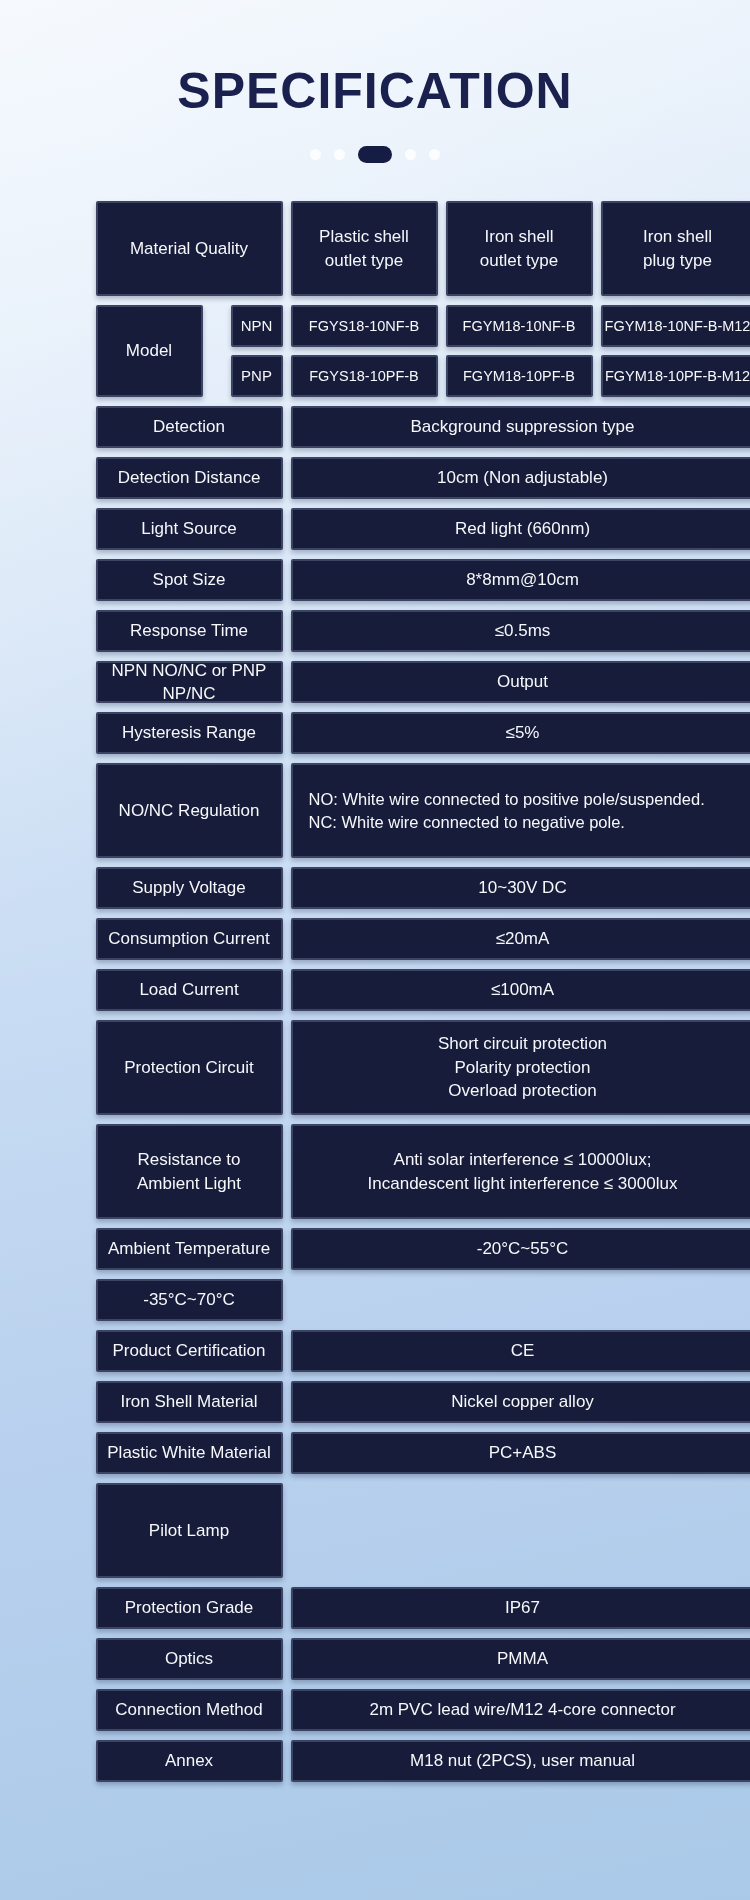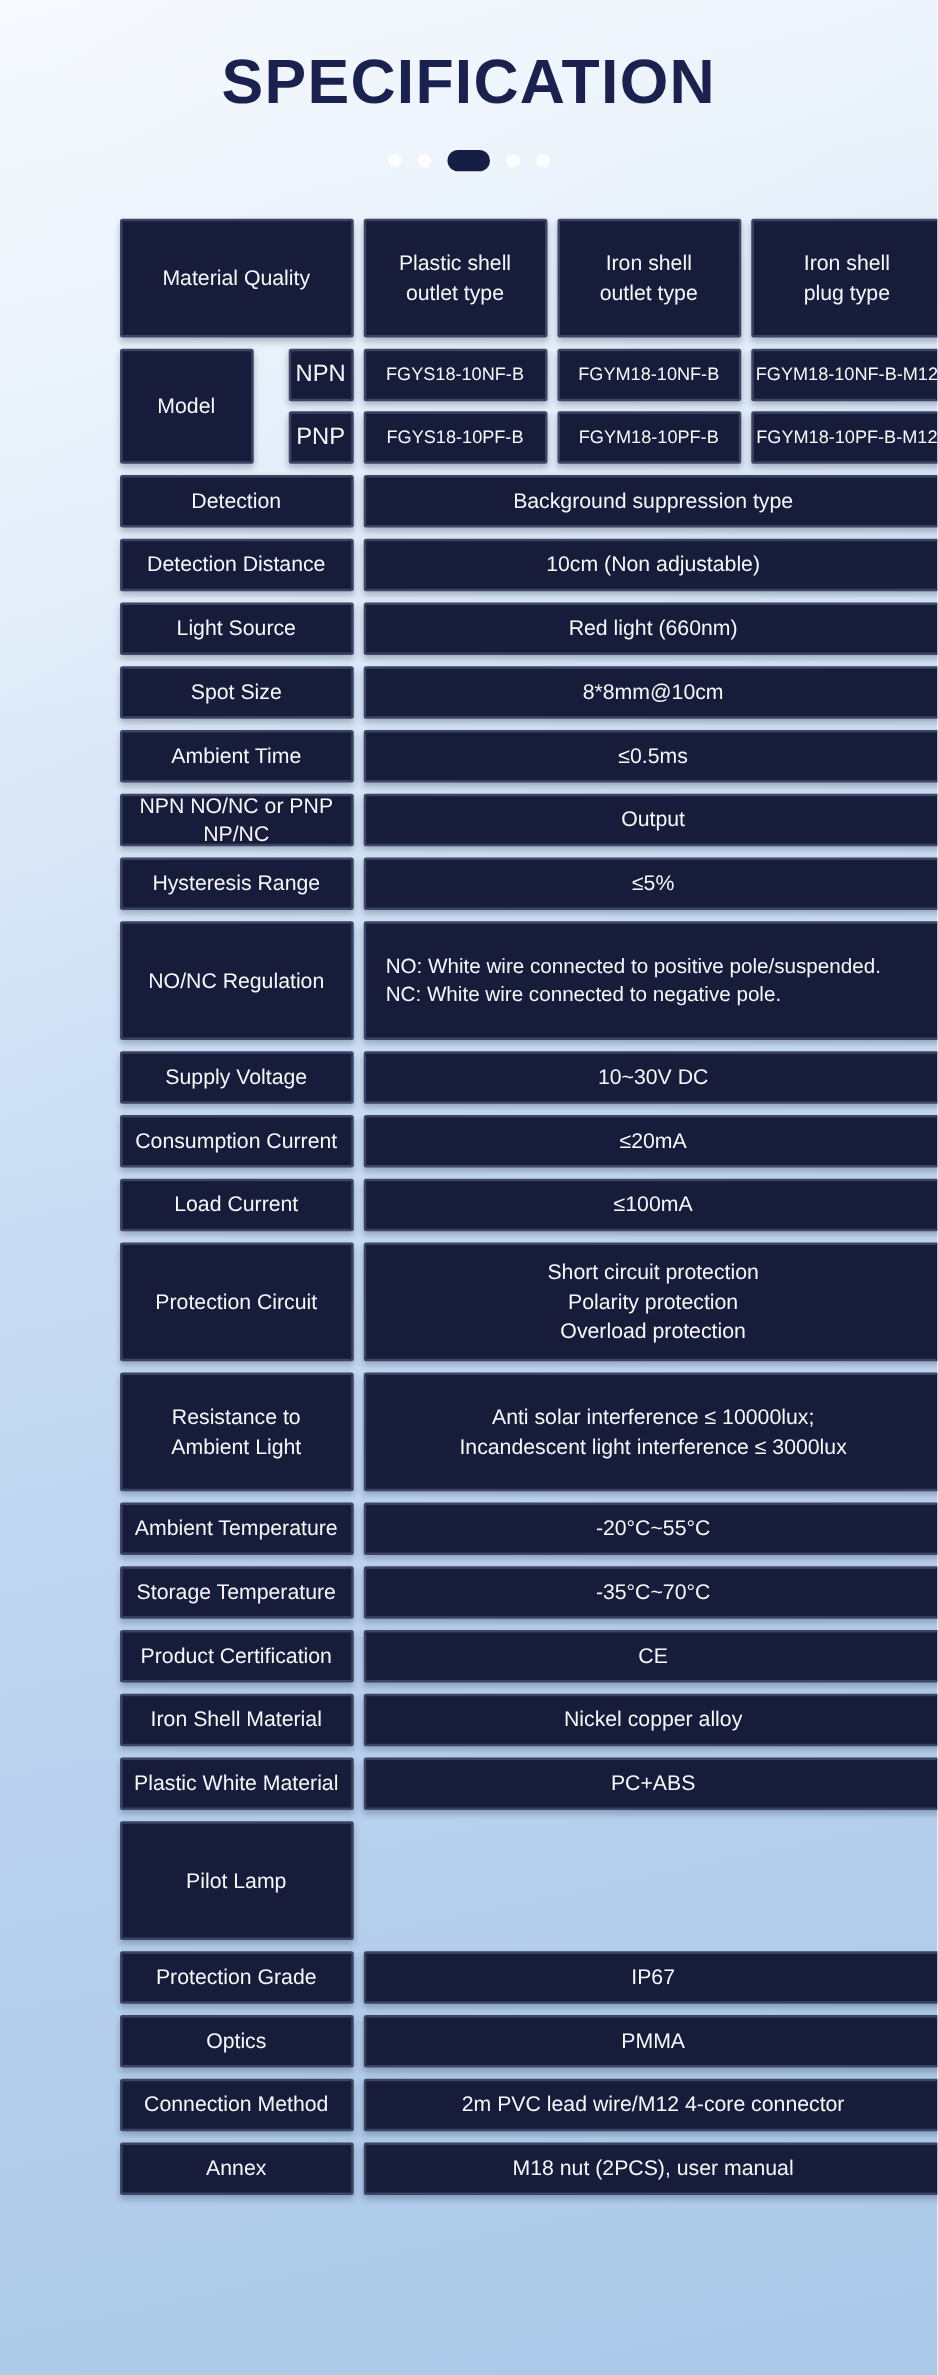--- a/index.html
+++ b/index.html
@@ -7,21 +7,21 @@
     position:relative;
     width:750px;height:1900px;
     background:
       linear-gradient(150deg, rgba(255,255,255,.55) 0%, rgba(255,255,255,0) 40%),
       linear-gradient(168deg,#ebf3fc 0%,#dce9f8 20%,#cbdef4 45%,#b9d1ee 70%,#aac9e8 100%);
     font-family:"Liberation Sans",sans-serif;
     overflow:hidden;
   }
   .title{
     margin:0;
-    padding-top:36px;
+    padding-top:62px;
     text-align:center;
     font-size:50px;
     font-weight:bold;
     letter-spacing:1px;
     color:#1a214f;
   }
   .dots{
     display:flex;justify-content:center;align-items:center;
     gap:13px;margin-top:26px;height:17px;
   }
@@ -43,21 +43,21 @@
     border:2px solid #3c4464;
     border-radius:2px;
     box-shadow:0 3px 5px rgba(23,32,63,.28);
     color:#f6f8fb;
     font-size:17px;line-height:1.38;
     white-space:pre-line;
     box-sizing:border-box;
     padding:2px 6px;
   }
   .cell.model-val{font-size:14.5px;padding:2px 2px;}
-  .cell.model-type{font-size:19px;margin-left:20px;}
+  .cell.model-type{font-size:15px;margin-left:20px;}
   .cell.align-left{justify-content:flex-start;text-align:left;padding:12px 16px;font-size:16.5px;}
 </style>
 </head>
 <body>
 
 <div class="page">
   <h1 class="title">SPECIFICATION</h1>
   <div class="dots">
       <span class="dot"></span>
       <span class="dot"></span>
@@ -96,21 +96,21 @@
       </div>
       <div class="row simple-row">
         <div class="cell label">Light Source</div>
         <div class="cell">Red light (660nm)</div>
       </div>
       <div class="row simple-row">
         <div class="cell label">Spot Size</div>
         <div class="cell">8*8mm@10cm</div>
       </div>
       <div class="row simple-row">
-        <div class="cell label">Ambient Time</div>
+        <div class="cell label">Response Time</div>
         <div class="cell">≤0.5ms</div>
       </div>
       <div class="row simple-row">
         <div class="cell">NPN NO/NC or PNP NP/NC</div>
         <div class="cell label">Output</div>
       </div>
       <div class="row simple-row">
         <div class="cell label">Hysteresis Range</div>
         <div class="cell">≤5%</div>
       </div>
@@ -141,21 +141,20 @@
         <div class="cell label">Resistance to
 Ambient Light</div>
         <div class="cell">Anti solar interference ≤ 10000lux;
 Incandescent light interference ≤ 3000lux</div>
       </div>
       <div class="row simple-row">
         <div class="cell label">Ambient Temperature</div>
         <div class="cell">-20°C~55°C</div>
       </div>
       <div class="row simple-row">
-        <div class="cell label">Storage Temperature</div>
         <div class="cell">-35°C~70°C</div>
       </div>
       <div class="row simple-row">
         <div class="cell label">Product Certification</div>
         <div class="cell">CE</div>
       </div>
       <div class="row simple-row">
         <div class="cell label">Iron Shell Material</div>
         <div class="cell">Nickel copper alloy</div>
       </div>

